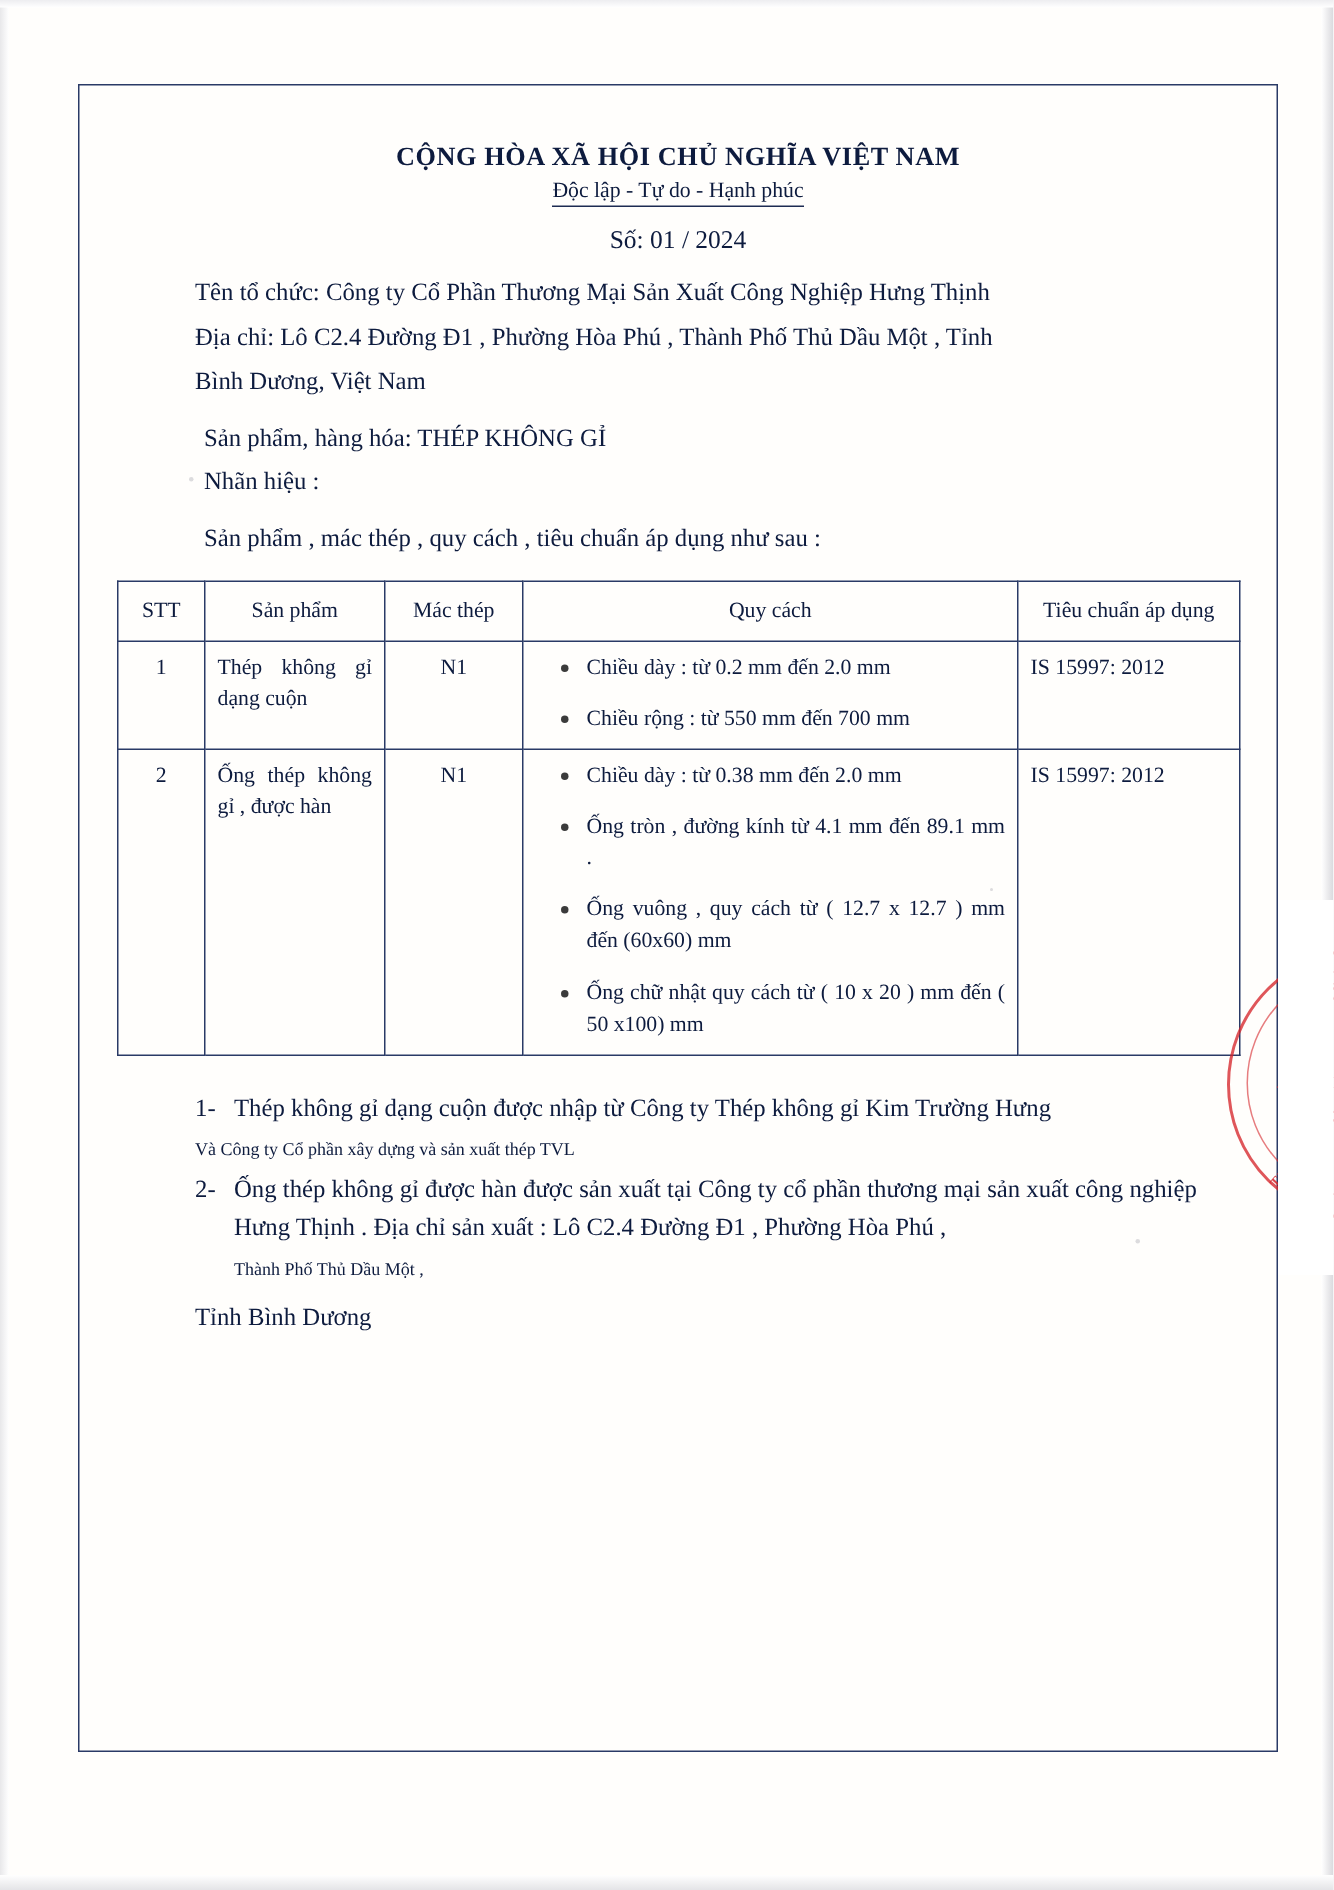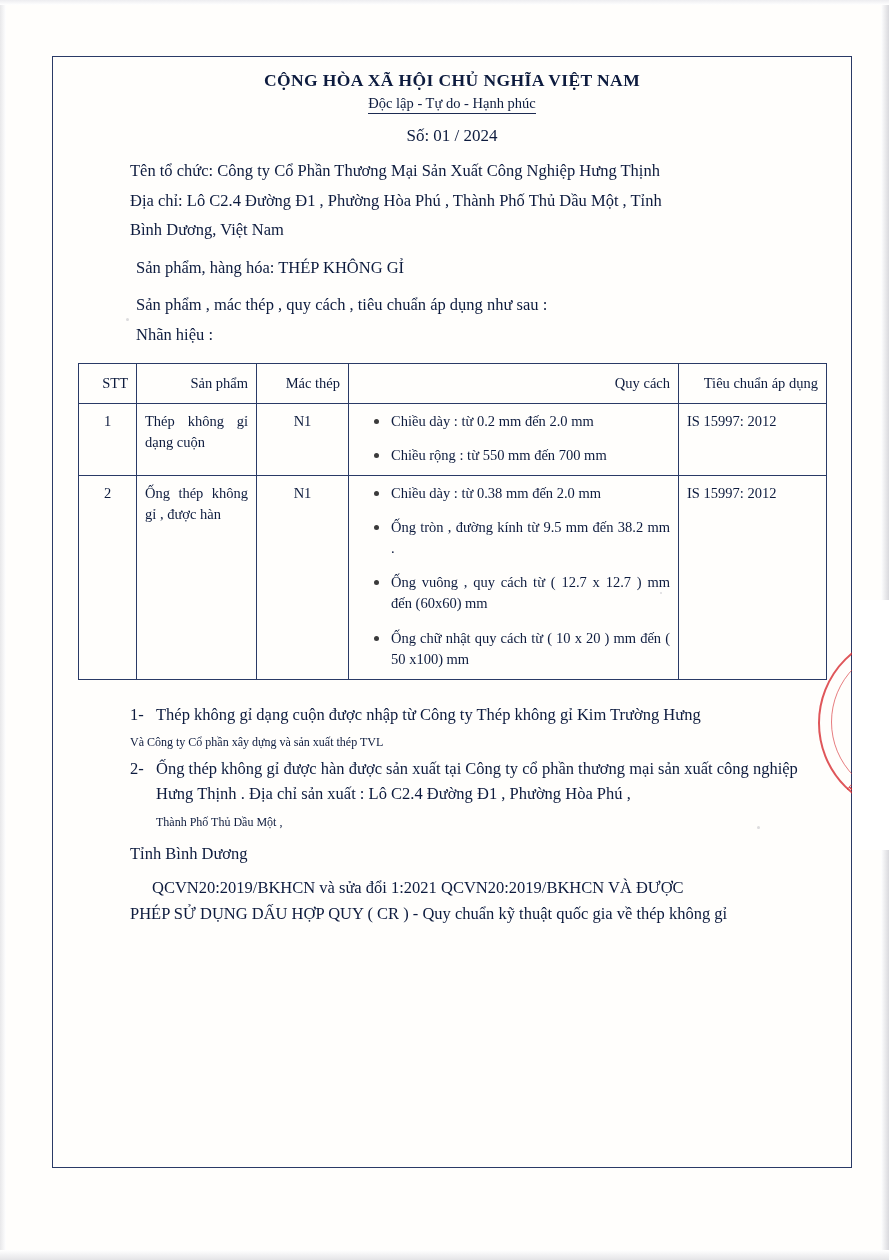--- a/index.html
+++ b/index.html
@@ -54,21 +54,21 @@
     top: 56px;
     width: 800px;
     height: 1112px;
     border: 1.3px solid #2a3a66;
     box-sizing: border-box;
   }
 
   .content {
     position: absolute;
     left: 52px;
-    top: 48px;
+    top: 72px;
     width: 800px;
     height: 789px;
     box-sizing: border-box;
     padding: 14px 26px 0 26px;
   }
 
   .ctr { text-align: center; }
 
   .nation {
     font-weight: bold;
@@ -113,21 +113,21 @@
   }
   table.spec th, table.spec td {
     border: 1px solid #2a3a66;
     vertical-align: top;
     padding: 7px 8px;
     font-size: 14.5px;
     line-height: 1.45;
   }
   table.spec th {
     font-weight: normal;
-    text-align: right;
+    text-align: center;
     padding-top: 9px;
     padding-bottom: 9px;
   }
   col.c-stt { width: 58px; }
   col.c-prod { width: 120px; }
   col.c-grade { width: 92px; }
   col.c-spec { width: 330px; }
   col.c-std { width: 148px; }
 
   td.c-center { text-align: center; }
@@ -299,22 +299,22 @@
       <div class="number">Số: 01 / 2024</div>
     </div>
 
     <div class="para">Tên tổ chức: Công ty Cổ Phần Thương Mại Sản Xuất Công Nghiệp Hưng Thịnh</div>
     <div class="para tight">Địa chỉ: Lô C2.4 Đường Đ1 , Phường Hòa Phú , Thành Phố Thủ Dầu Một , Tỉnh</div>
     <div class="para tight">Bình Dương, Việt Nam</div>
 
     <div class="para indent">
       <span>Sản phẩm, hàng hóa: </span><b>THÉP KHÔNG GỈ</b>
     </div>
+    <div class="para indent tight">Nhãn hiệu :</div>
     <div class="para indent">Sản phẩm , mác thép , quy cách , tiêu chuẩn áp dụng như sau :</div>
-    <div class="para indent tight">Nhãn hiệu :</div>
 
     <table class="spec">
       <colgroup>
         <col class="c-stt">
           <col class="c-prod">
           <col class="c-grade">
           <col class="c-spec">
           <col class="c-std">
       </colgroup>
       <thead>
@@ -339,45 +339,41 @@
           </td>
           <td>IS 15997: 2012</td>
         </tr>
         <tr>
           <td class="c-center">2</td>
           <td class="justify">Ống thép không gỉ , được hàn</td>
           <td class="c-center">N1</td>
           <td>
             <ul class="bullets">
               <li>Chiều dày : từ 0.38 mm đến 2.0 mm</li>
-              <li>Ống tròn , đường kính từ 9.5 mm đến 38.2 mm .</li>
+              <li>Ống tròn , đường kính từ 4.1 mm đến 89.1 mm .</li>
               <li>Ống vuông , quy cách từ ( 12.7 x 12.7 ) mm đến (60x60) mm</li>
               <li>Ống chữ nhật quy cách từ ( 10 x 20 ) mm đến ( 50 x100) mm</li>
             </ul>
           </td>
           <td>IS 15997: 2012</td>
         </tr>
       </tbody>
     </table>
 
     <ol class="notes">
       <li>Thép không gỉ dạng cuộn được nhập từ Công ty Thép không gỉ Kim Trường Hưng</li>
     </ol>
     <div class="note-cont">Và Công ty Cổ phần xây dựng và sản xuất thép TVL</div>
 
     <ol class="notes" style="margin-top:4px; counter-reset: n 1;">
       <li>Ống thép không gỉ được hàn được sản xuất tại Công ty cổ phần thương mại sản xuất công nghiệp Hưng Thịnh . Địa chỉ sản xuất : Lô C2.4 Đường Đ1 , Phường Hòa Phú ,</li>
     </ol>
     <div class="note-cont note-sub">Thành Phố Thủ Dầu Một ,</div>
 
     <div class="closing" style="margin-top:10px;">Tỉnh Bình Dương</div>
-    <div class="closing">
-      <span class="qc">QCVN20:2019/BKHCN và sửa đổi 1:2021  QCVN20:2019/BKHCN VÀ ĐƯỢC</span>
-      <span class="qc2">PHÉP SỬ DỤNG DẤU HỢP QUY ( CR ) -  Quy chuẩn kỹ thuật quốc gia về thép không gỉ</span>
-    </div>
 
   </div>
 
   <div class="stamp">
     <div class="ring-outer"></div>
     <div class="ring-inner"></div>
     <div class="arc-top">M.S.D.N:3702266</div>
     <div class="arc-bottom">TP. THỦ DẦU MỘ</div>
     <div class="stamp-core">
       <div>CÔNG T</div>

